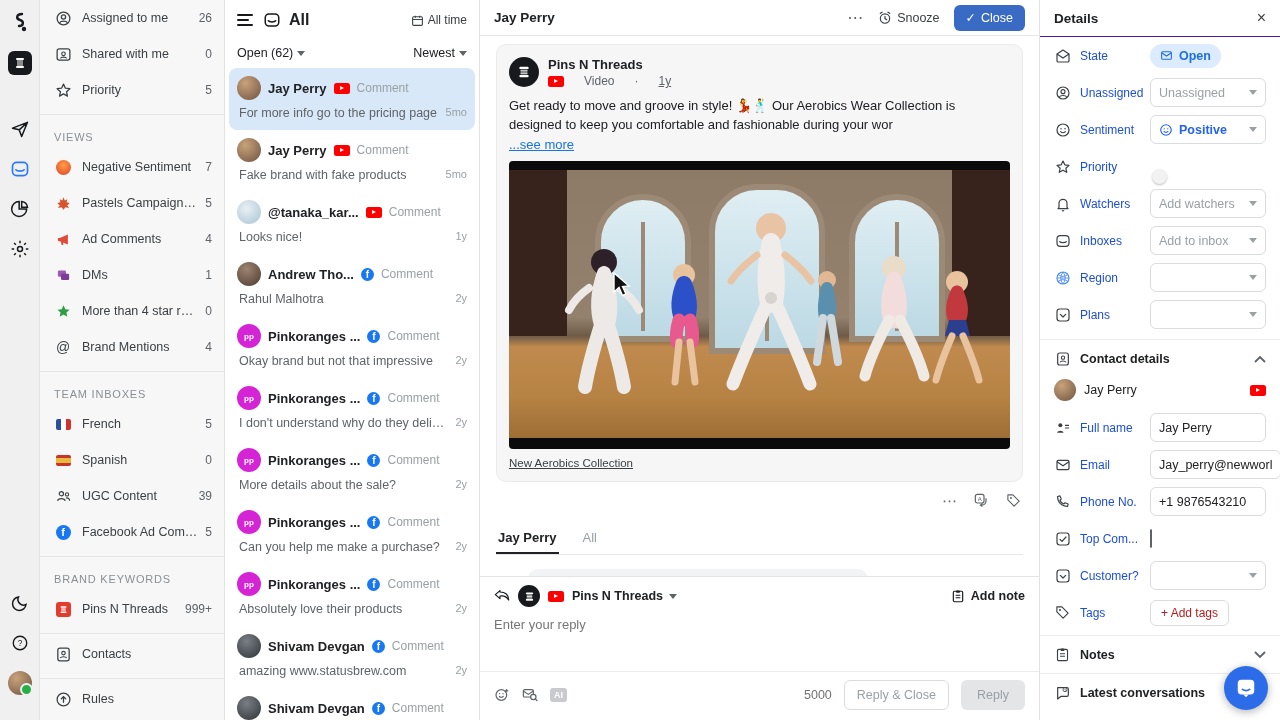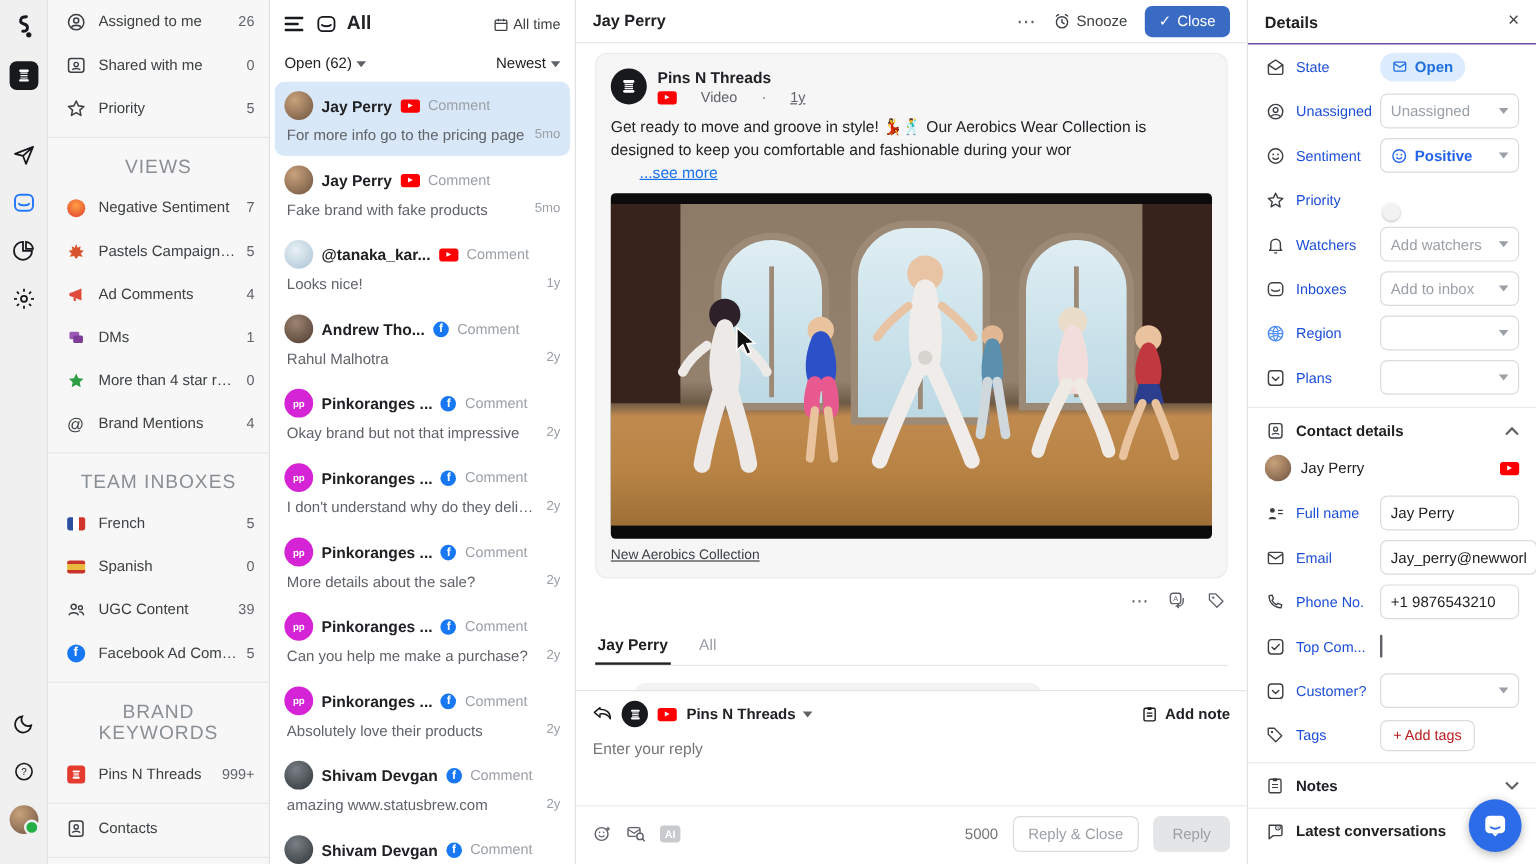--- a/index.html
+++ b/index.html
@@ -14,21 +14,21 @@
   .ws-badge { width:24px; height:24px; background:#17191c; border-radius:6px; display:flex; align-items:center; justify-content:center; }
   .rail-avatar { width:24px; height:24px; border-radius:50%; background:radial-gradient(circle at 35% 30%, #c9a27b, #6e5340); position:relative; }
   .rail-avatar::after { content:""; position:absolute; right:-1px; bottom:-1px; width:9px; height:9px; border-radius:50%; background:#25b047; border:2px solid #f0f0f0; }
 
   
   .sidebar { background:#f7f7f7; border-right:1px solid #e2e2e2; padding-top:0; overflow:hidden; font-size:12.5px; }
   .sb-row { display:flex; align-items:center; height:36px; padding:0 12px 0 14px; cursor:pointer; color:#3c4043; }
   .sb-row .sb-ic { width:18px; height:18px; margin-right:10px; display:flex; align-items:center; justify-content:center; flex:none; }
   .sb-row .sb-label { flex:1; white-space:nowrap; overflow:hidden; text-overflow:ellipsis; }
   .sb-row .sb-count { color:#5f6368; font-size:12px; margin-left:6px; }
-  .sb-sect { font-size:16px; letter-spacing:.8px; color:#8a8f94; padding:14px 14px 6px;text-align:center; }
+  .sb-sect { font-size:11px; letter-spacing:.8px; color:#8a8f94; padding:14px 14px 6px; }
   .sb-div { border-top:1px solid #e6e6e6; margin:6px 0 2px; }
   .flag { width:15px; height:11px; border-radius:2px; overflow:hidden; display:inline-block; }
   .flag-fr { background:linear-gradient(90deg,#2b4ea0 33%,#fff 33% 66%,#d0342c 66%); }
   .flag-es { background:linear-gradient(180deg,#c8342a 25%,#e8b93c 25% 75%,#c8342a 75%); }
   .dot-emoji { width:15px; height:15px; border-radius:50%; }
   .fb-circle { width:15px; height:15px; border-radius:50%; background:#1877f2; color:#fff; font-size:11px; font-weight:bold; display:flex; align-items:center; justify-content:center; }
   .brand-sq { width:15px; height:15px; border-radius:3px; background:#e33b2e; display:flex; align-items:center; justify-content:center; }
 
   
   .convlist { background:#fff; border-right:1px solid #e2e2e2; display:flex; flex-direction:column; overflow:hidden; }
@@ -61,21 +61,21 @@
   .th-snooze { display:flex; align-items:center; gap:5px; font-size:12.5px; color:#3c4043; cursor:pointer; }
   .btn-close { background:#3a6bc4; color:#fff; font-size:12.5px; border:none; border-radius:6px; height:26px; padding:0 12px; display:flex; align-items:center; gap:5px; cursor:pointer; }
   .th-scroll { flex:1; overflow:hidden; padding:8px 16px 0; }
   .post-card { background:#f6f6f7; border:1px solid #ebebeb; border-radius:10px; padding:12px 12px 10px; }
   .pc-head { display:flex; gap:9px; }
   .pc-avatar { width:30px; height:30px; border-radius:50%; background:#17191c; flex:none; display:flex; align-items:center; justify-content:center; }
   .pc-author { font-size:13px; font-weight:bold; }
   .pc-meta { display:flex; align-items:center; gap:20px; font-size:12px; color:#5f6368; margin-top:2px; }
   .pc-meta a { color:#5f6368; }
   .pc-text { font-size:13px; line-height:1.45; margin-top:9px; color:#202124; }
-  .see-more { color:#1a73e8; text-decoration:underline; font-size:13px; cursor:pointer;margin-left:24px; }
+  .see-more { color:#1a73e8; text-decoration:underline; font-size:13px; cursor:pointer; }
   .video-wrap { margin-top:8px; background:#0b0b0b; border-radius:4px; padding:9px 0 11px; position:relative; overflow:hidden; }
   .scene { height:268px; position:relative; overflow:hidden; background:linear-gradient(180deg,#8d7b68 0%, #94816d 55%, #6e5b47 62%, #c08a4e 66%, #b78344 84%, #9d6e36 100%); }
   .pillar { position:absolute; top:0; width:58px; height:62%; background:#38221c; }
   .window { position:absolute; top:24px; width:96px; height:148px; background:linear-gradient(180deg,#dfeef3,#bcd9e4); border-radius:48px 48px 0 0; border:6px solid #9c8a77; }
   .window::after{ content:""; position:absolute; inset:18px 40px 0 40px; background:#9c8a77; width:4px; margin:auto; height:80%; }
   .pc-caption { display:inline-block; margin-top:8px; text-decoration:underline; color:#3c4043; font-size:11.5px; cursor:pointer; }
   .post-actions { display:flex; justify-content:flex-end; gap:16px; padding:10px 2px; color:#5f6368; }
   .post-actions .pa { cursor:pointer; display:flex; align-items:center; }
   .tabs { display:flex; gap:22px; border-bottom:1px solid #e8e8e8; margin-top:2px; }
   .tab { font-size:13px; padding:8px 2px 7px; cursor:pointer; color:#9aa0a6; }

